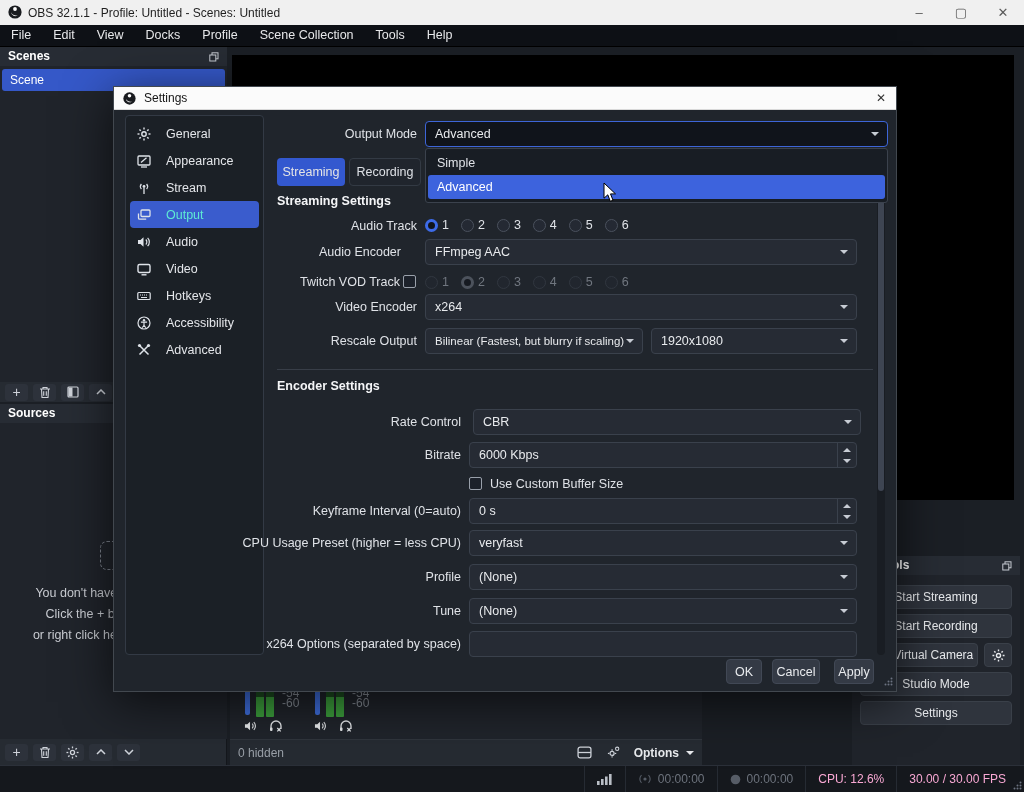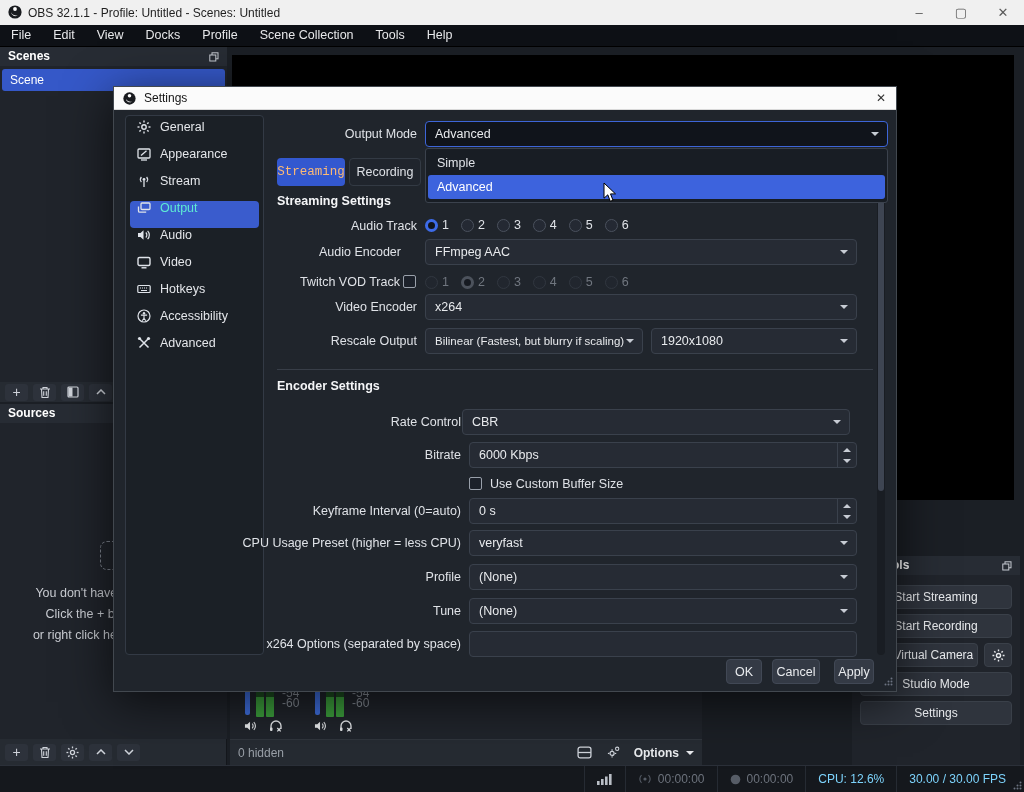--- a/index.html
+++ b/index.html
@@ -33,43 +33,43 @@
   .m-ticks { position:absolute; left:44px; top:2px; font-size:12px; color:#878d96; line-height:10px; }
   .m-icons { position:absolute; left:6px; top:34px; display:flex; gap:12px; color:#e8eaed; }
   .mix-footer { background:#262b32; border-top:1px solid #30353d; display:flex; align-items:center; padding:0 8px; font-size:12px; color:#9aa0a8; }
 
   
   .cbtn { position:absolute; height:24px; background:#2f343d; border:1px solid #3a4049; border-radius:4px; color:#e8eaed; font-size:12px; display:flex; align-items:center; justify-content:center; overflow:hidden; white-space:nowrap; }
 
   
   .statusbar { left:0; top:765px; width:1024px; height:27px; background:#15181d; border-top:1px solid #2b3039; display:flex; justify-content:flex-end; align-items:stretch; font-size:12px; }
   .sgroup { display:flex; align-items:center; gap:6px; padding:0 12px; border-left:1px solid #262b33; color:#6c727c; }
-  .sgroup.bright { color:#7dd3fc; }
+  .sgroup.bright { color:#f9a8d4; }
 
   
   .dialog { left:113px; top:86px; width:784px; height:606px; background:#20252c; border:1px solid #42484f; box-shadow:0 10px 45px rgba(0,0,0,.65); z-index:10; }
   .dlg-titlebar { position:absolute; left:0; top:0; width:100%; height:23px; background:#fbfbfb; border-bottom:1px solid #d9d9d9; display:flex; align-items:center; }
   .dlg-title { font-size:12px; color:#141414; margin-left:8px; }
   .dlg-close { margin-left:auto; width:30px; text-align:center; font-size:12px; color:#333; }
   .sidebar { position:absolute; left:11px; top:28px; width:139px; height:540px; background:#1b2026; border:1px solid #333a45; border-radius:4px; padding:4px; }
-  .side-item { display:flex; gap:9px; height:27px; padding:0 7px; border-radius:4px; font-size:12.5px; color:#e4e6ea; }
+  .side-item { display:flex; align-items:center; gap:15px; height:27px; padding:0 7px; border-radius:4px; font-size:12.5px; color:#e4e6ea; }
   .side-item.sel { background:#3a5ccd; color:#5eead4; }
   .side-item svg { color:#dfe3e9; }
 
   .rlabel { position:absolute; font-size:12.5px; color:#dfe2e7; text-align:right; line-height:16px; }
   .combo { position:absolute; background:#262b34; border:1px solid #3a414c; border-radius:4px; font-size:12.5px; color:#e8eaed; display:flex; align-items:center; padding:0 22px 0 9px; height:26px; white-space:nowrap; overflow:hidden; }
   .combo::after { content:""; position:absolute; right:8px; top:50%; margin-top:-2px; border:4px solid transparent; border-top-color:#c7ccd4; }
   .combo.open { background:#10141b; border-color:#3d65d8; }
   .spin { position:absolute; background:#262b34; border:1px solid #3a414c; border-radius:4px; font-size:12.5px; color:#e8eaed; display:flex; align-items:center; padding:0 29px 0 9px; height:26px; }
   .spin-btns { position:absolute; right:0; top:0; bottom:0; width:19px; border-left:1px solid #3a414c; display:flex; flex-direction:column; }
   .spin-btns span { flex:1; display:flex; align-items:center; justify-content:center; }
   .tri-up { width:0; height:0; border:4px solid transparent; border-bottom:4px solid #c7ccd4; margin-top:-3px; }
   .tri-dn { width:0; height:0; border:4px solid transparent; border-top:4px solid #c7ccd4; margin-bottom:-3px; }
   .tab { position:absolute; height:28px; border-radius:4px; display:flex; align-items:center; justify-content:center; font-size:12.5px; }
-  .tab.active { background:#3358cf; color:#fdba74;font-family:Liberation Mono, monospace; }
+  .tab.active { background:#3358cf; color:#e5e5e5; }
   .tab.inactive { background:#20252d; border:1px solid #333a44; color:#dde0e5; }
   .sect-h { position:absolute; font-weight:bold; font-size:12.5px; color:#f4f5f7; }
   .radio { width:13px; height:13px; border-radius:50%; background:#242933; border:1px solid #4a515d; display:inline-block; }
   .radio.sel { border:3px solid #3d6be8; background:#11141a; }
   .radio.dis { opacity:.4; }
   .radio.seldis { border:3px solid #6a717c; background:#11141a; opacity:.6; }
   .rgroup { display:flex; gap:4px; align-items:center; font-size:12.5px; }
   .row-radios { position:absolute; display:flex; gap:12px; align-items:center; height:18px; }
   .check { width:13px; height:13px; border:1px solid #99a0aa; border-radius:2px; background:#1c212a; display:inline-block; }
   .popup { position:absolute; left:311px; top:61px; width:463px; height:55px; background:#181d24; border:1px solid #3b424d; border-radius:3px; padding:2px; z-index:15; }
@@ -503,21 +503,21 @@
     </div>
   <div class="combo" style="left:537px;top:241px;width:206px">
       <span>1920x1080</span>
     </div>
 
   <div class="abs" style="left:163px;top:282px;width:596px;height:1px;background:#383e48"></div>
 
   <div class="sect-h" style="left:163px;top:292px">Encoder Settings</div>
 
   <div class="rlabel" style="left:60px;top:327px;width:287px">Rate Control</div>
-  <div class="combo" style="left:348px;top:322px;width:388px">
+  <div class="combo" style="left:359px;top:322px;width:388px">
       <span>CBR</span>
     </div>
 
   <div class="rlabel" style="left:60px;top:360px;width:287px">Bitrate</div>
   <div class="spin" style="left:355px;top:355px;width:388px">
       <span>6000 Kbps</span>
     <span class="spin-btns">
         <span>
           <i class="tri-up"></i>
         </span>

